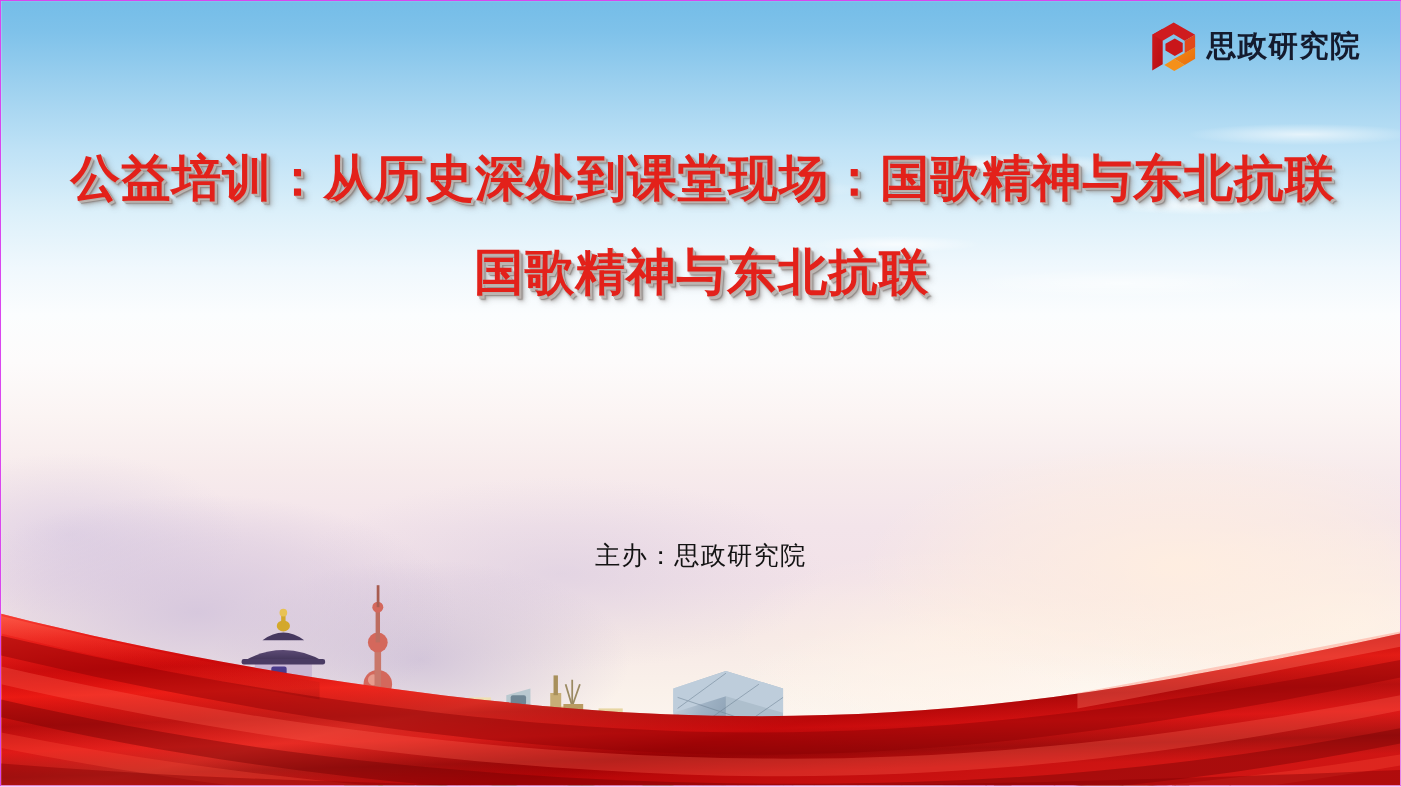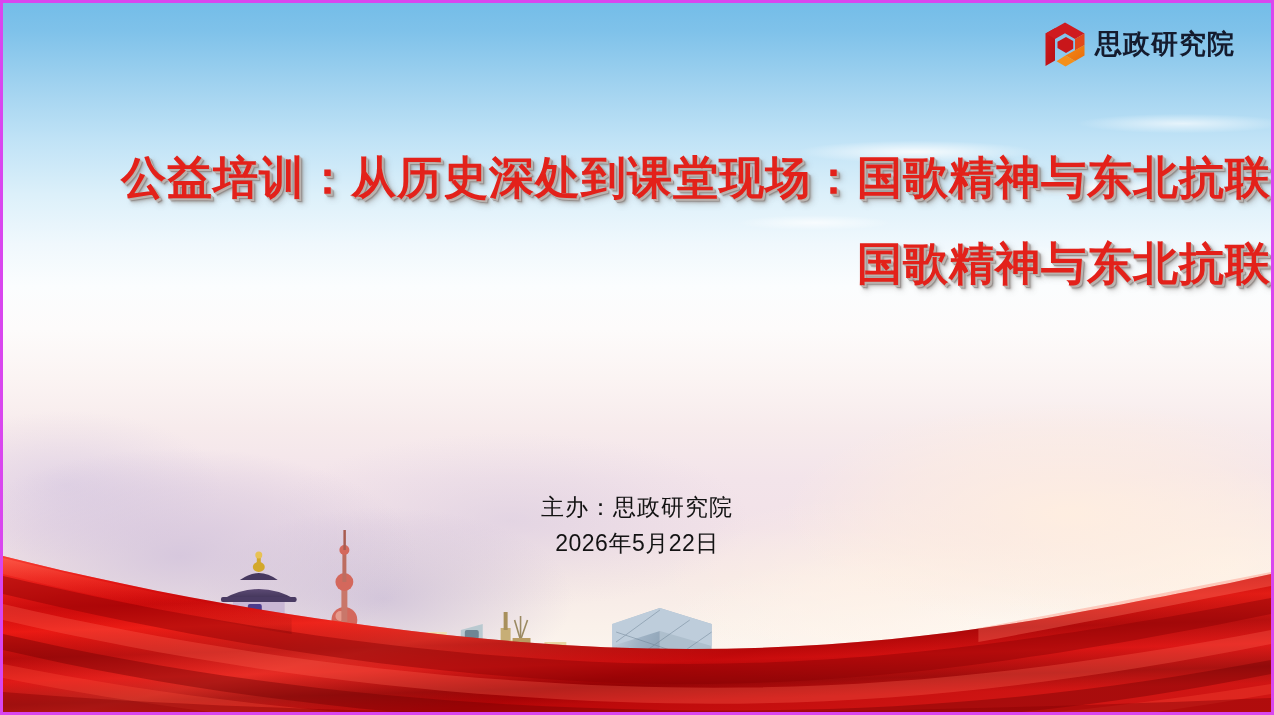--- a/index.html
+++ b/index.html
@@ -12,21 +12,21 @@
     font-family: "Liberation Sans", "DejaVu Sans", sans-serif;
   }
 
   
   .slide {
     position: relative;
     width: 1274px;
     height: 715px;
     overflow: hidden;
     box-sizing: border-box;
-    border: 3px solid #d946ef;
+    border: 1px solid #d946ef;
     background: #ffffff;
     text-decoration: underline;
   }
 
   
   .bg-layer {
     position: absolute;
     left: 0; top: 0;
     width: 100%; height: 100%;
     pointer-events: none;
@@ -99,24 +99,24 @@
     color: #141b2e;
     letter-spacing: 1px;
     line-height: 1;
     white-space: nowrap;
   }
 
   
   .title-block {
     position: absolute;
     left: 0;
-    top: 132px;
+    top: 118px;
     width: 100%;
     z-index: 30;
-    text-align: right;
+    text-align: center;
   }
   .title-line {
     font-size: 45px;
     font-weight: bold;
     color: #e3211a;
     line-height: 86px;
     letter-spacing: 1px;
     white-space: nowrap;
     text-shadow:
        1px  1px 0 #b8b0ac,
@@ -209,21 +209,20 @@
     <span class="logo-text">思政研究院</span>
   </div>
 
   <div class="title-block">
     <div class="title-line title-line-1">公益培训：从历史深处到课堂现场：国歌精神与东北抗联</div>
     <div class="title-line title-line-2">国歌精神与东北抗联</div>
   </div>
 
   <div class="subtitle-block">
     <div class="subtitle-host">主办：思政研究院</div>
-    <div class="subtitle-date">2026年5月22日</div>
   </div>
 
   <div class="cityscape">
     <svg viewBox="0 0 1274 200" preserveAspectRatio="none">
       <defs>
         <linearGradient id="gGold" x1="0" y1="0" x2="0" y2="1">
           <stop offset="0%" stop-color="#f0e0b2"></stop>
           <stop offset="55%" stop-color="#ddc68b"></stop>
           <stop offset="100%" stop-color="#c2a96a"></stop>
         </linearGradient>

